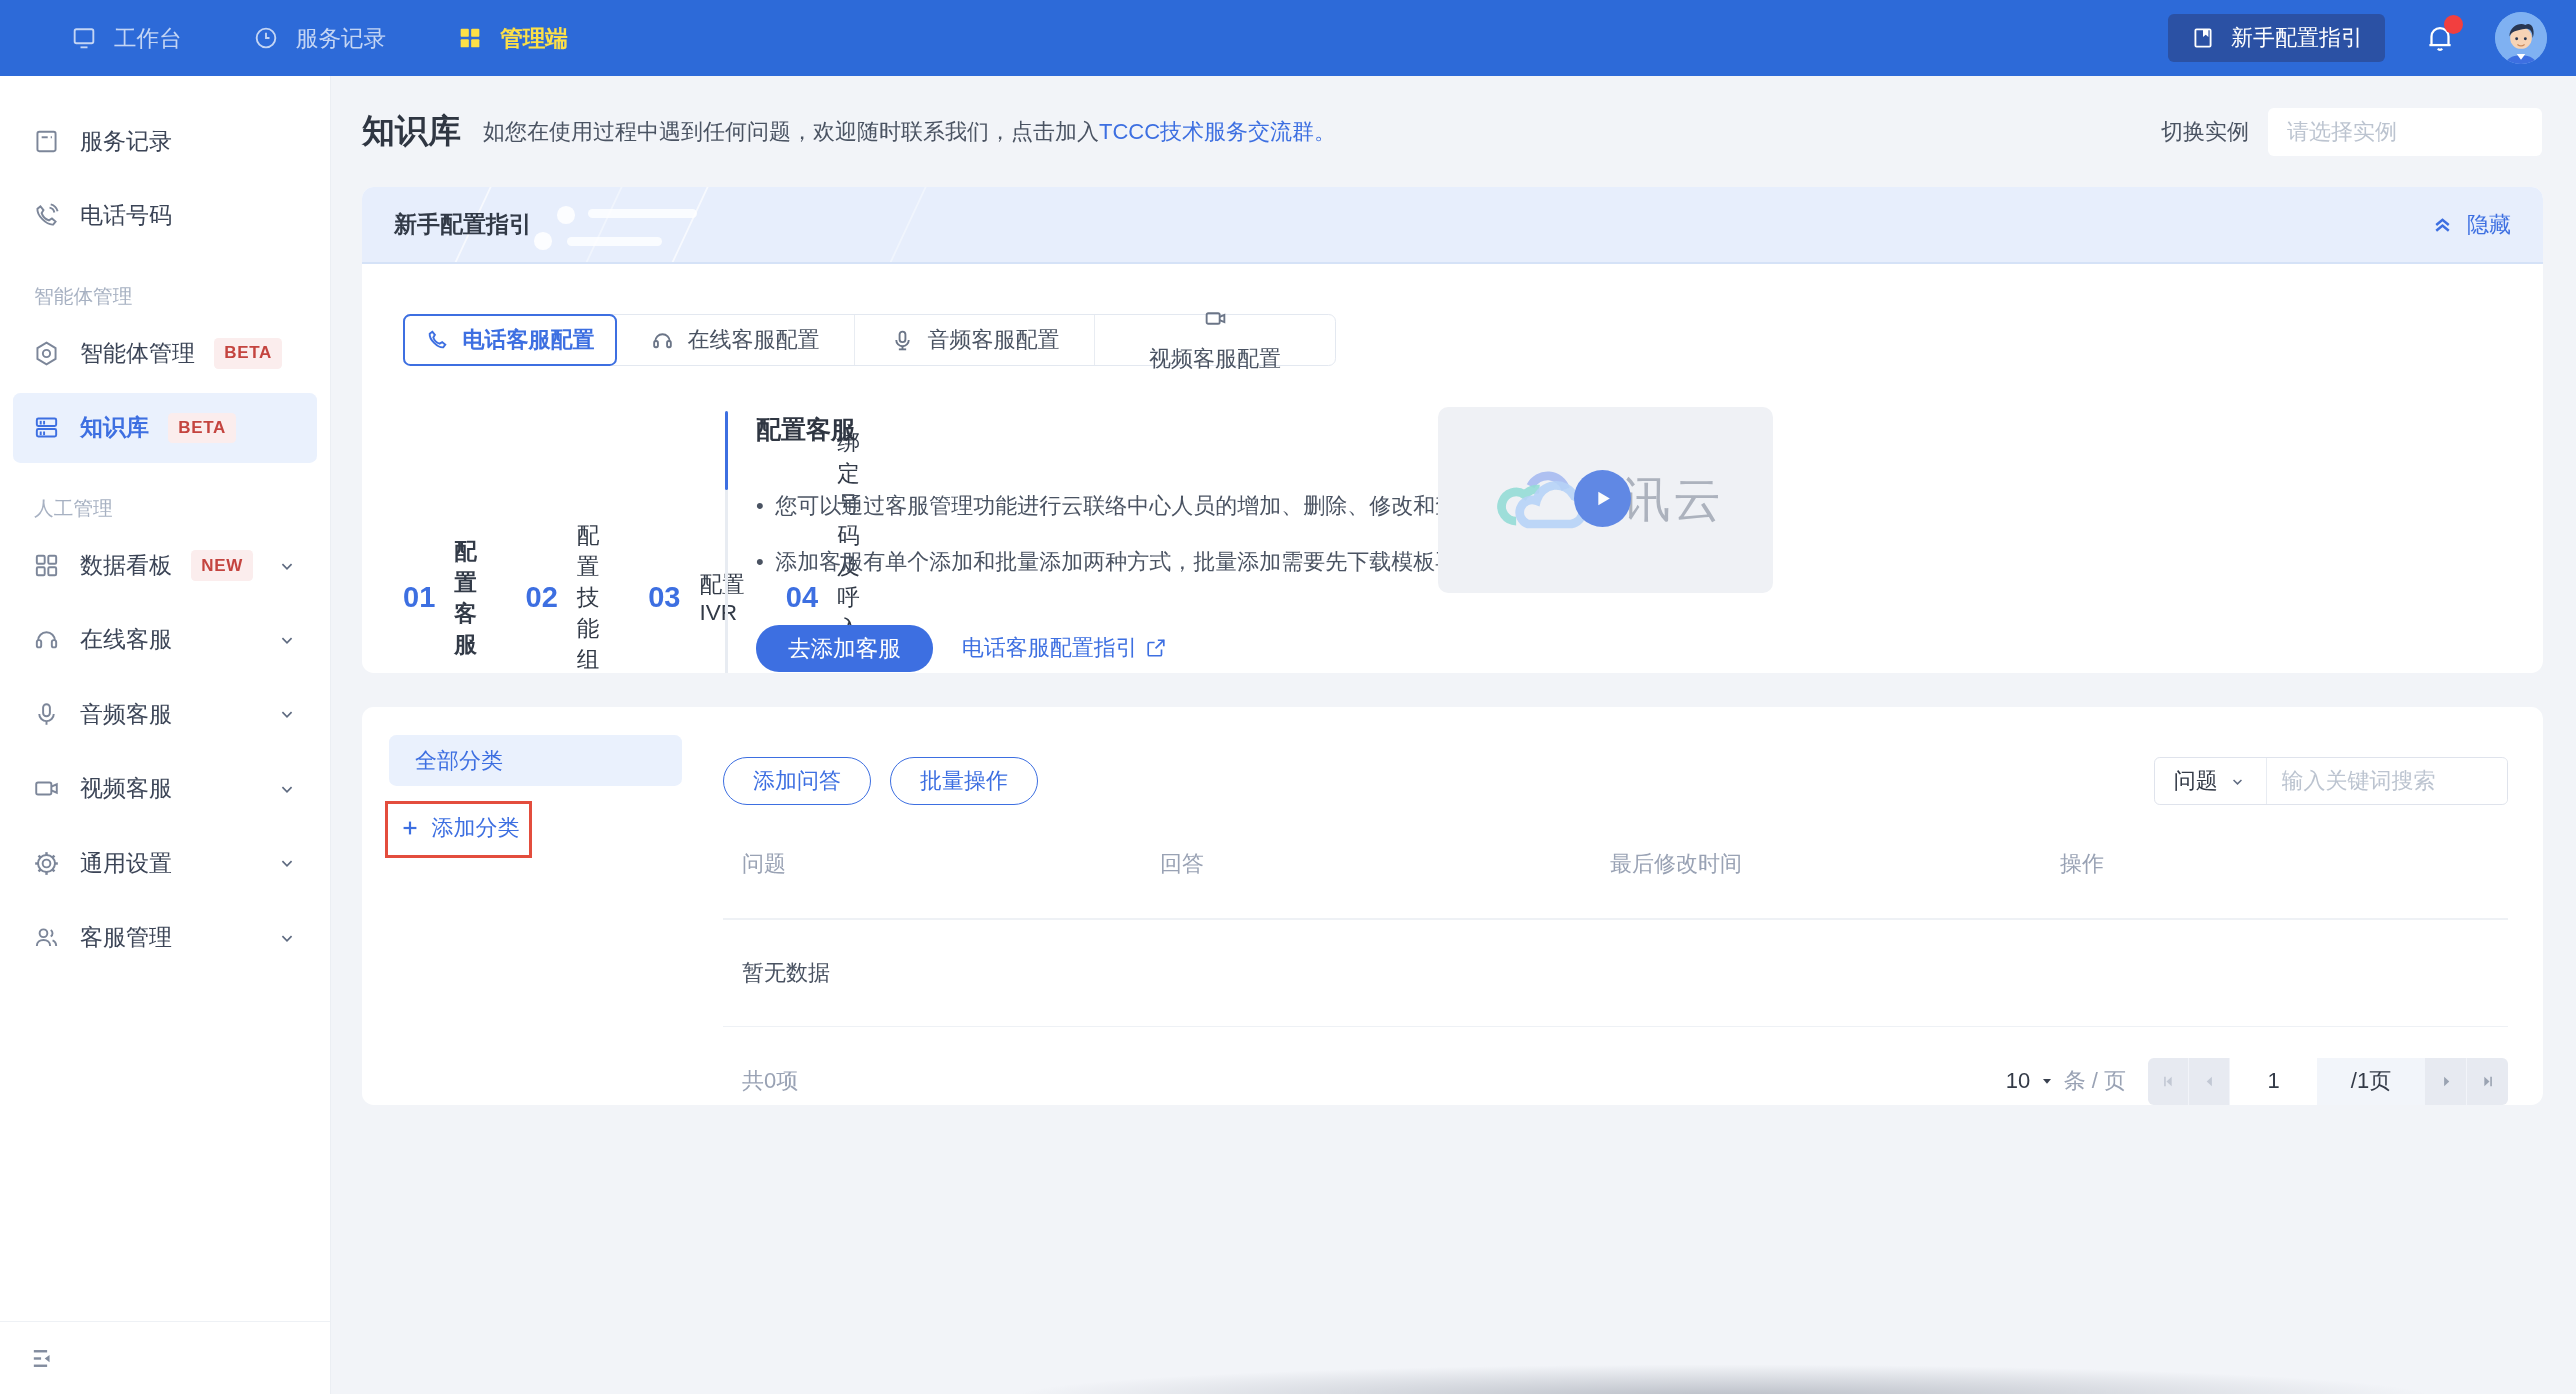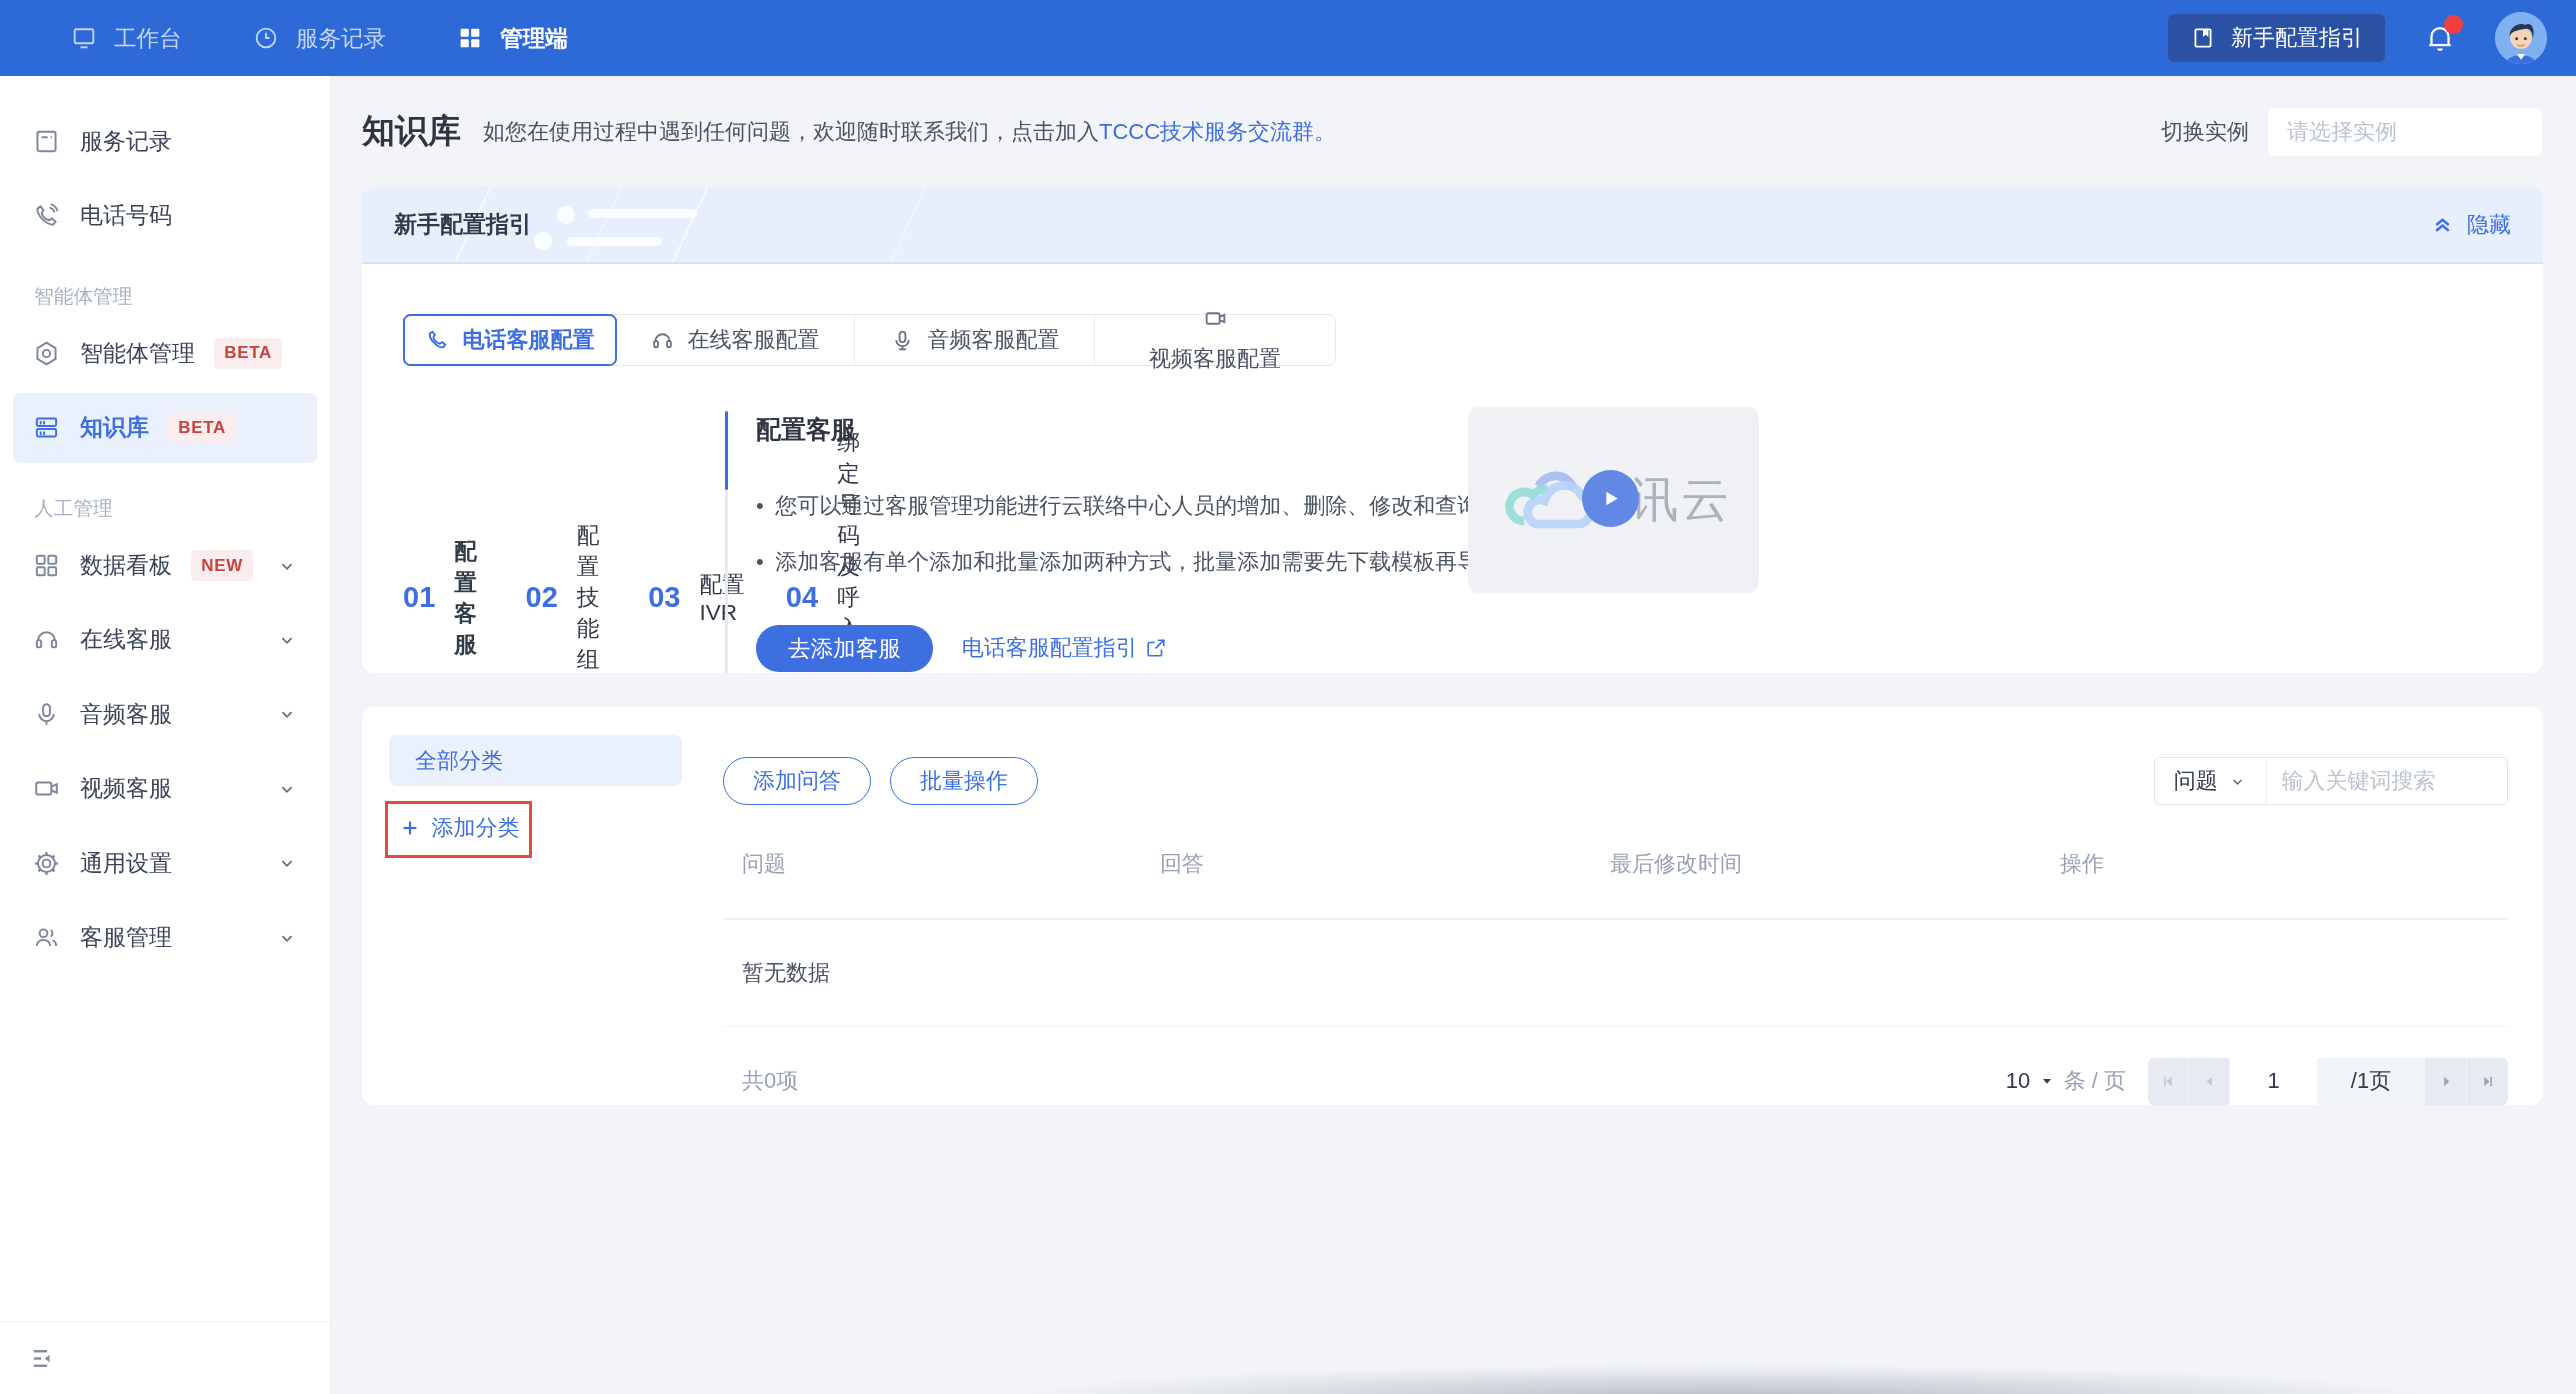--- a/index.html
+++ b/index.html
@@ -10,21 +10,21 @@
   }
   svg { display:block; }
 
   
   .topbar {
     position:absolute; left:0; top:0; width:2576px; height:76px;
     background:#2D6AD8; display:flex; align-items:center; z-index:30;
   }
   .topbar-nav { display:flex; align-items:center; gap:70px; margin-left:70px; }
   .topnav-item { display:flex; align-items:center; gap:16px; color:rgba(255,255,255,0.72); font-size:22.6px; cursor:pointer; }
-  .topnav-item.active { color:#ffffff; font-weight:bold; }
+  .topnav-item.active { color:#fde047; font-weight:bold; }
   .topbar-right { margin-left:auto; display:flex; align-items:center; gap:38px; margin-right:29px; }
   .guide-btn {
     display:flex; align-items:center; gap:14.6px; background:#2B51A4;
     border:none; border-radius:5.8px; height:48px; padding:0 22px;
     color:#FFFFFF; font-size:22px; cursor:pointer;
   }
   .bell-wrap { position:relative; }
   .bell-dot { position:absolute; right:-5.8px; top:-5.8px; width:19px; height:19px; background:#F23F3F; border-radius:50%; }
   .avatar { width:52px; height:52px; border-radius:50%; overflow:hidden; background:#7FB1F2; cursor:pointer; }
 
@@ -112,21 +112,21 @@
   .bullet { font-size:22px; color:#4A5362; display:flex; gap:11.7px; align-items:baseline; }
   .bullet::before { content:"•"; color:#4A5362; font-size:22px; }
   .cta-row { display:flex; align-items:center; gap:29px; margin-top:48px; }
   .cta-btn {
     height:47px; padding:0 32px; border:none; border-radius:23px;
     background:#3D6FE1; color:#FFFFFF; font-size:22.6px; cursor:pointer;
   }
   .guide-link { display:flex; align-items:center; gap:7.3px; color:#3D6FE1; font-size:22px; text-decoration:none; cursor:pointer; }
 
   .video-thumb {
-    position:absolute; left:1106px; top:220px; width:291px; height:186px;
+    position:absolute; left:1076px; top:220px; width:335px; height:186px;
     background:#EFF1F5; border-radius:10.2px; display:flex; align-items:center; justify-content:center; cursor:pointer;
   }
   .video-inner { display:flex; align-items:center; gap:4.4px; opacity:0.8; position:relative; }
   .brand-text { font-size:48px; color:#9CA3B0; letter-spacing:2.9px; }
   .play-circle {
     width:57px; height:57px; border-radius:50%; background:#3D6FE1;
     display:flex; align-items:center; justify-content:center; position:absolute; left:87px; top:10.2px; z-index:2;
   }
 
   

